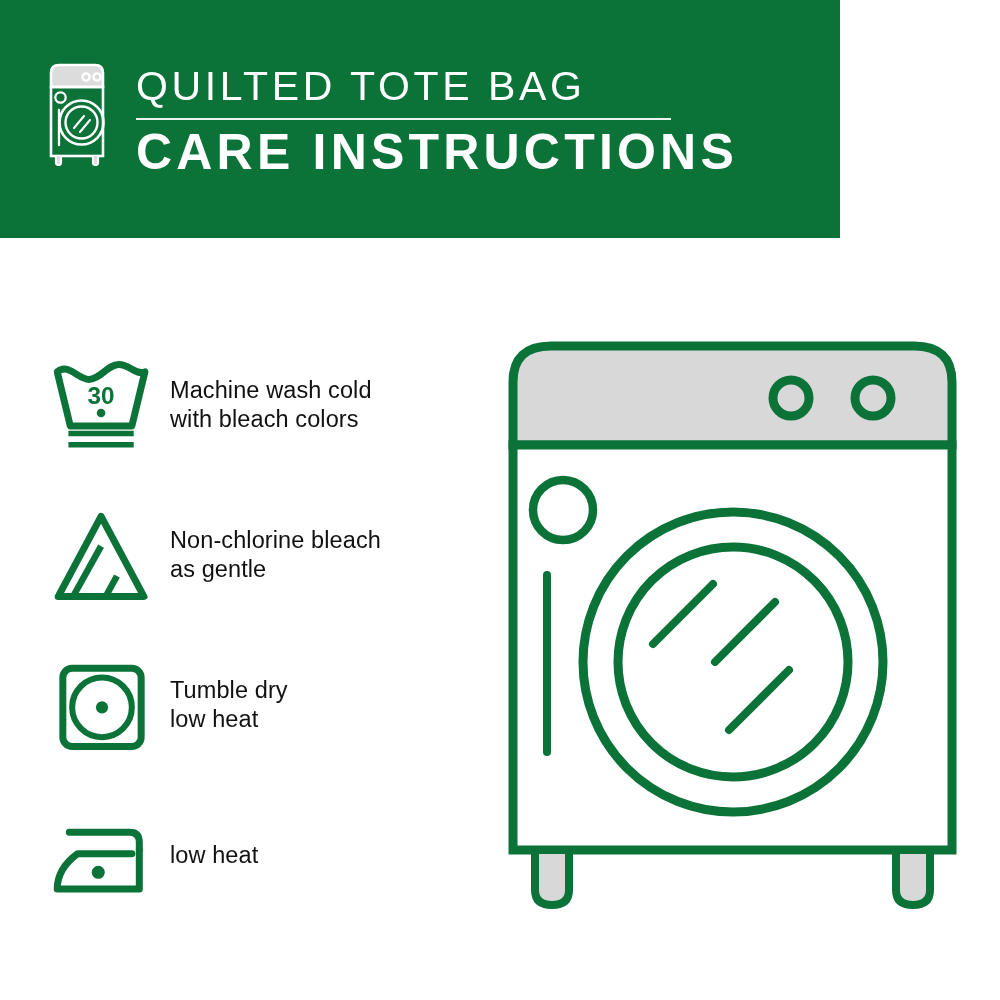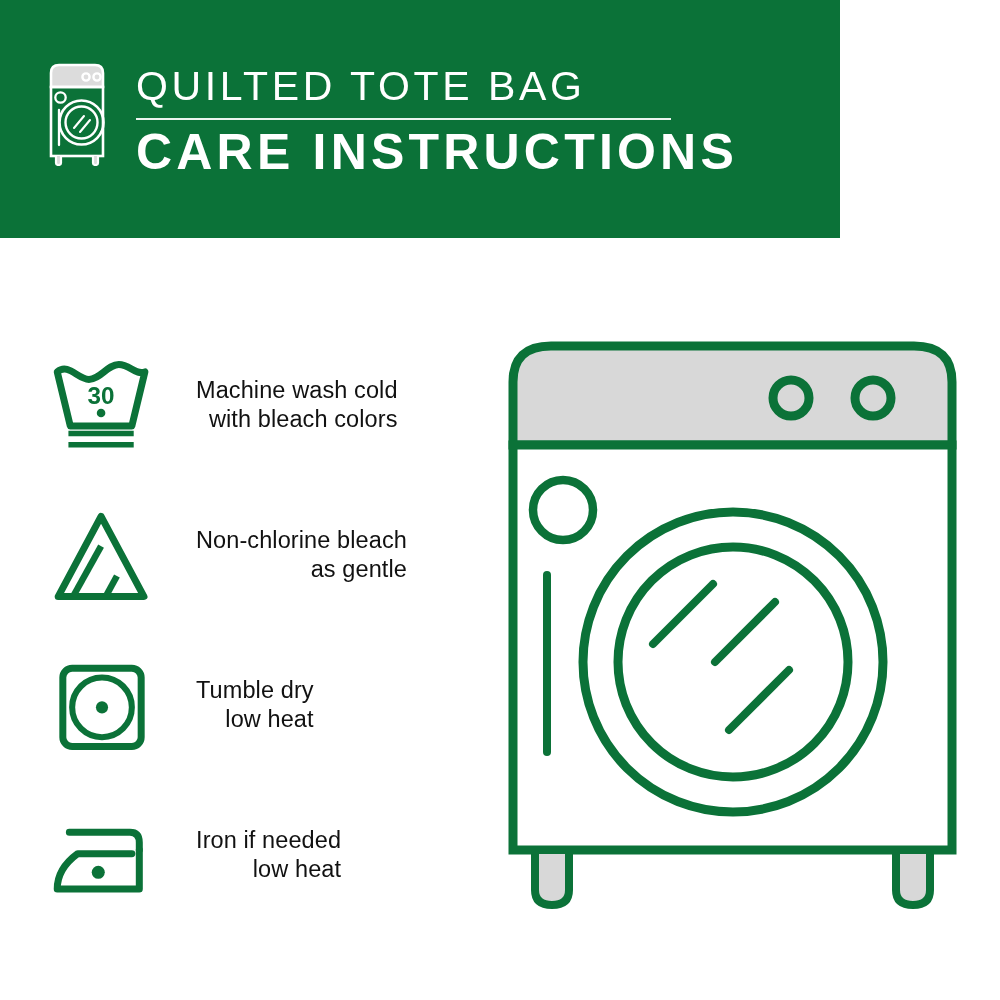--- a/index.html
+++ b/index.html
@@ -79,36 +79,34 @@
     position: absolute;
     left: 46px;
     top: 330px;
     width: 430px;
   }
   .care-row {
     display: flex;
     flex-direction: row;
     align-items: center;
     height: 150px;
-    text-align: right;
   }
   .care-symbol {
     width: 124px;
     flex: 0 0 124px;
     display: flex;
     align-items: center;
     justify-content: flex-start;
   }
   .care-text {
     color: #111111;
     font-size: 23.5px;
     line-height: 29px;
     letter-spacing: 0.1px;
     font-weight: 400;
-    margin-left: 26px;
   }
   .care-text div { white-space: nowrap; }
 
   
   #machine-illustration {
     position: absolute;
     left: 495px;
     top: 332px;
     width: 475px;
     height: 600px;
@@ -200,21 +198,20 @@
 
     <div class="care-row">
       <div class="care-symbol">
         <svg viewBox="0 0 120 104" width="112" height="97" xmlns="http://www.w3.org/2000/svg">
           <path d="M25 27 L90 27 Q100 27 100 38 L100 46" fill="none" stroke="#0b7238" stroke-width="7.5" stroke-linecap="round" stroke-linejoin="round"></path>
           <path d="M100 46 L100 88 L12 88 Q12 66 34 50 L92 50" fill="none" stroke="#0b7238" stroke-width="7.5" stroke-linecap="round" stroke-linejoin="round"></path>
           <circle cx="56" cy="70" r="7" fill="#0b7238"></circle>
         </svg>
       </div>
       <div class="care-text">
-        <div>Iron if needed</div>
         <div>low heat</div>
       </div>
     </div>
 
   </div>
 
   <div id="machine-illustration">
     <svg viewBox="0 0 475 600" width="475" height="600" xmlns="http://www.w3.org/2000/svg">
 
       <path d="M18 50 Q18 14 56 14 L419 14 Q457 14 457 50 L457 113 L18 113 Z" fill="#d8d8d8" stroke="#0b7238" stroke-width="9"></path>

